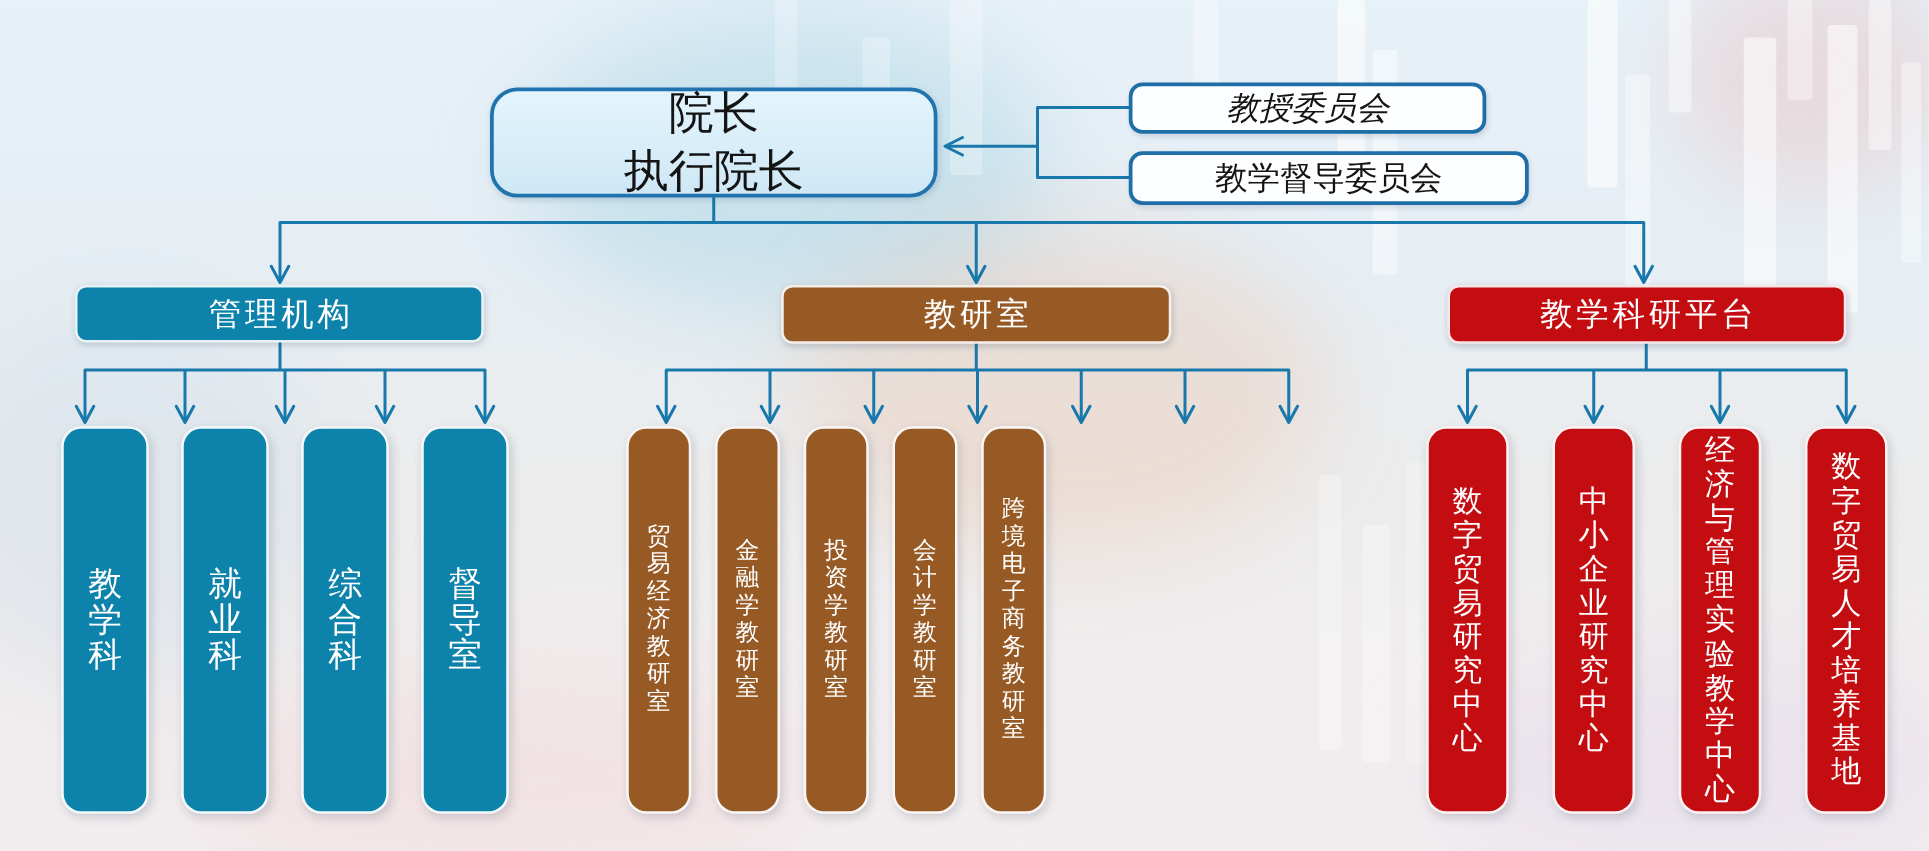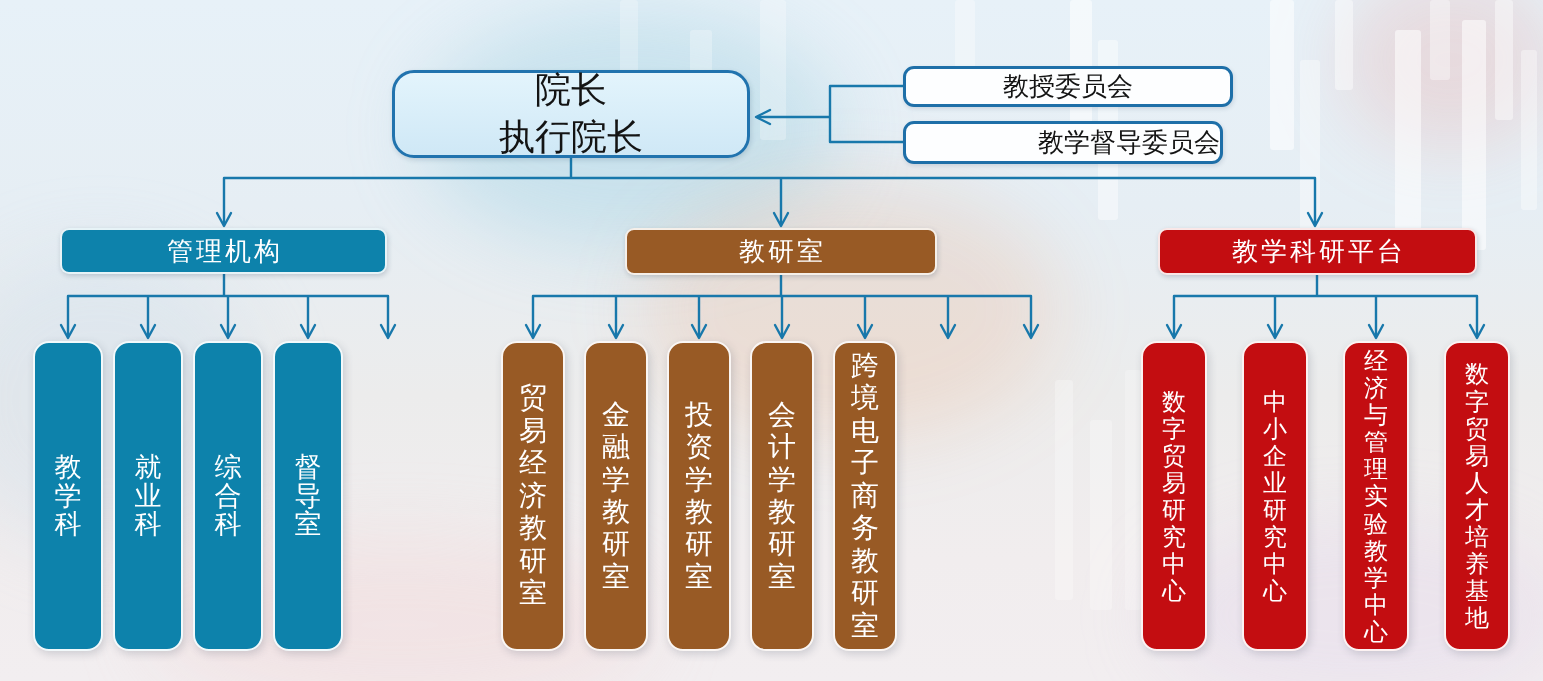--- a/index.html
+++ b/index.html
@@ -19,41 +19,41 @@
     left:392px;top:70px;width:358px;height:88px;
     background:linear-gradient(180deg,#e3f4fc,#cfe8f6);
     border:3px solid #2173ae;border-radius:22px;
     flex-direction:column;font-size:36px;line-height:1.3;color:#141414;text-align:right;
     box-shadow:1px 2px 5px rgba(40,70,100,.18);
   }
   .cmt{
     background:#fdfeff;border:3px solid #1e6fa8;border-radius:11px;
     font-size:26px;color:#141414;box-shadow:1px 2px 4px rgba(40,70,100,.15);
   }
-  .cmt1{left:903px;top:66px;width:330px;height:41px;}
-  .cmt2{left:903px;top:121px;width:320px;height:43px;justify-content:flex-end;}
+  .cmt1{left:903px;top:66px;width:286px;height:41px;font-style:italic;}
+  .cmt2{left:903px;top:121px;width:320px;height:43px;}
   .bheader{
     color:#fff;font-size:26px;font-weight:500;letter-spacing:3px;text-indent:3px;
     border:2px solid rgba(255,255,255,.9);border-radius:9px;
     box-shadow:1px 2px 5px rgba(50,70,90,.22);
   }
   .bh1{left:60px;top:228px;width:327px;height:46px;background:#0d82ab;}
   .bh2{left:625px;top:228px;width:312px;height:47px;background:#985a25;}
   .bh3{left:1158px;top:228px;width:319px;height:47px;background:#c30d11;}
   .colrow{position:absolute;top:341px;display:flex;z-index:2;}
   .cr1{left:33px;gap:10px;}
   .cr2{left:501px;gap:19px;}
   .cr3{left:1141px;gap:35px;}
   .vcol{
     height:310px;display:flex;align-items:center;justify-content:center;box-sizing:border-box;
     color:#fff;border:2px solid rgba(255,255,255,.95);border-radius:16px;
     box-shadow:2px 3px 8px rgba(60,70,90,.20);
   }
-  .cr1 .vcol{width:70px;background:#0d82ab;font-size:27px;}
-  .cr2 .vcol{width:64px;background:#985a25;font-size:28px;}
+  .cr1 .vcol{width:70px;background:#0d82ab;font-size:27px;margin-left:16px;}
+  .cr2 .vcol{width:52px;background:#985a25;font-size:19px;}
   .cr3 .vcol{width:66px;background:#c30d11;font-size:24px;}
   .vtext{width:1.1em;word-break:break-all;line-break:anywhere;text-align:center;}
   .cr1 .vtext{line-height:1.05;}
   .cr2 .vtext{line-height:1.16;}
   .cr3 .vtext{line-height:1.13;}
 </style>
 </head>
 <body>
 
 <div id="canvas">

